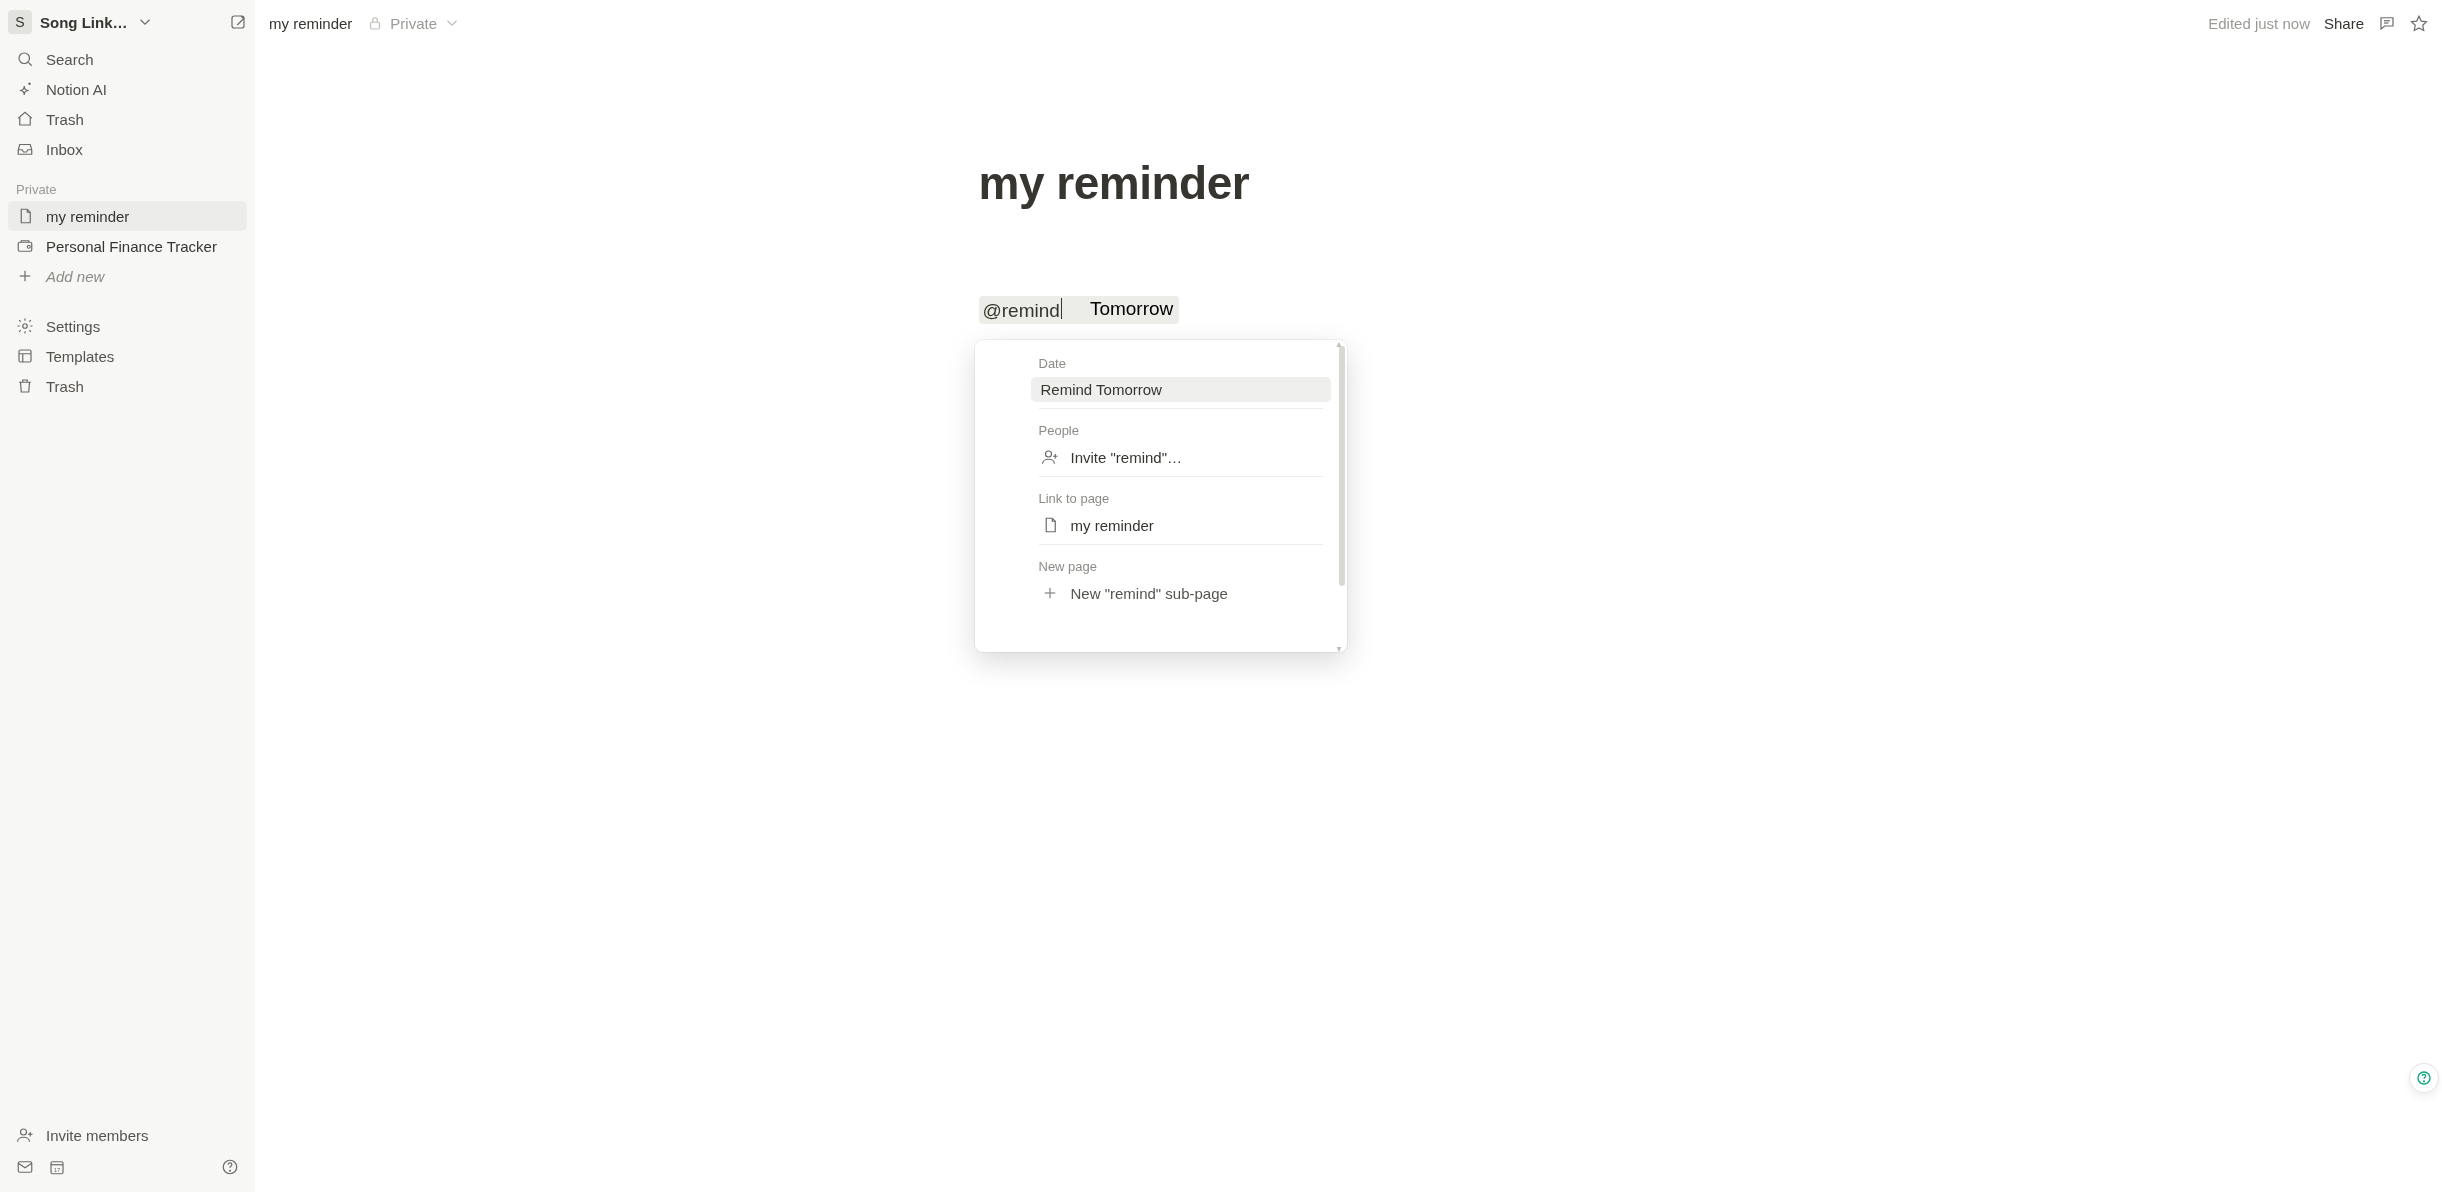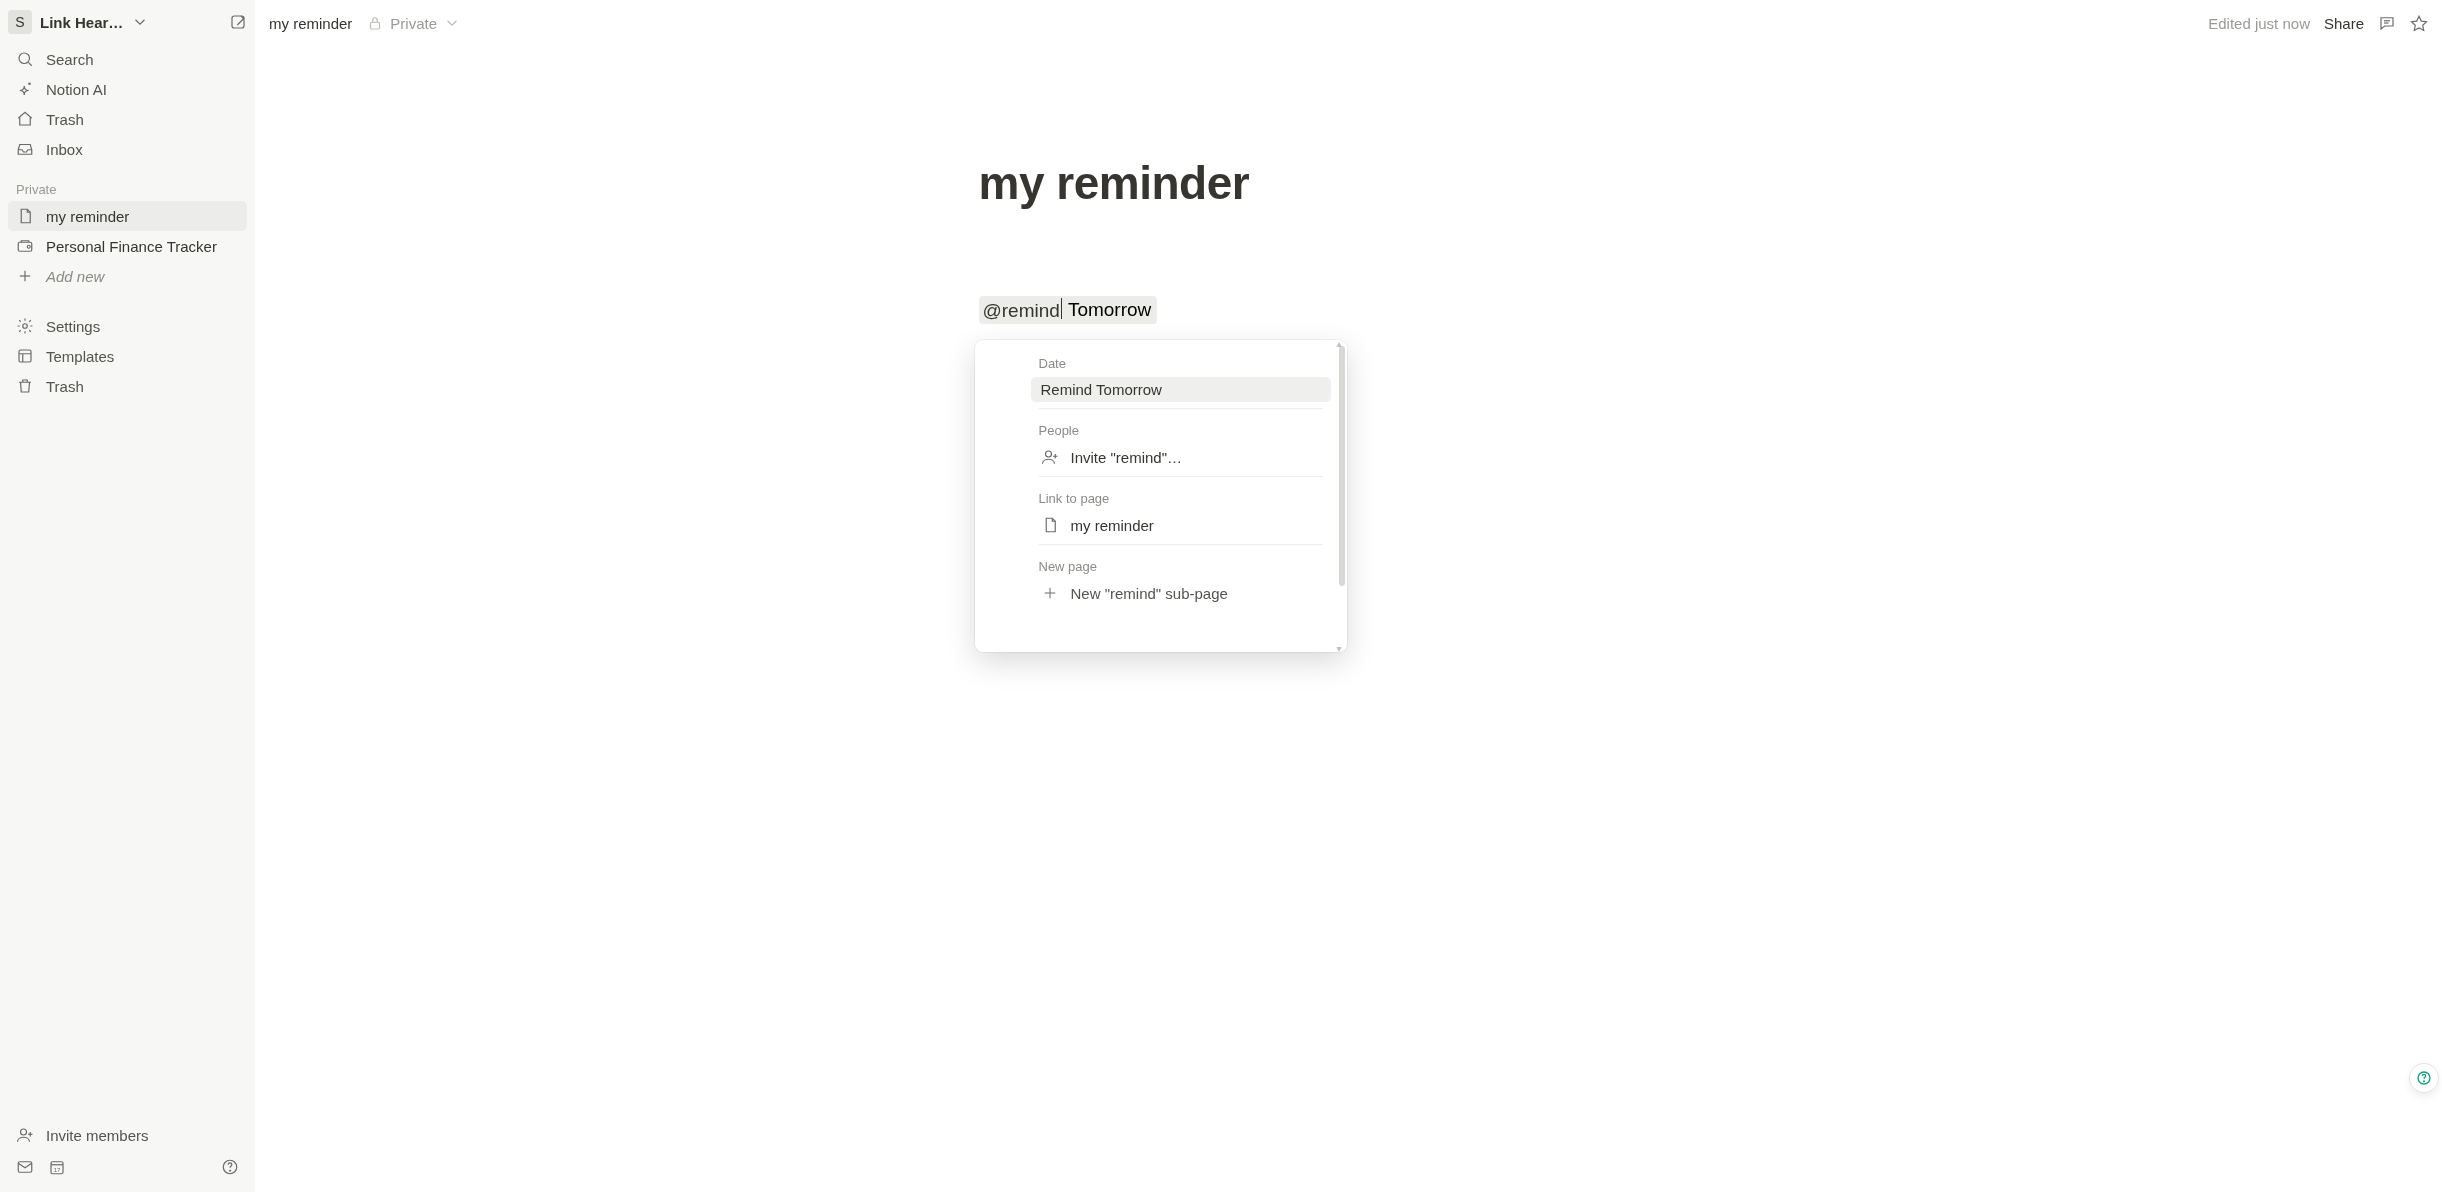--- a/index.html
+++ b/index.html
@@ -102,25 +102,26 @@
   .edited { color: #9a9a95; font-size: 15px; }
   .share { color: #37352f; font-size: 15px; }
 
   .content { flex: 1; overflow: auto; position: relative; }
   .doc { max-width: 740px; margin: 0 auto; padding: 110px 0 0 0; }
   .doc h1 { font-size: 46px; font-weight: 700; letter-spacing: -0.5px; color: #37352f; }
 
   .editor-line { margin-top: 86px; font-size: 19px; position: relative; }
   .mention-chip {
     display: inline-flex;
-    align-items: center;
+    align-items: flex-start;
     background: #ecece9;
     border-radius: 4px;
     padding: 2px 6px 2px 4px;
     color: #37352f;
+    gap: 22px;
   }
   .mention-typed::after {
     content: "";
     display: inline-block;
     width: 1px; height: 1.1em;
     background: #37352f;
     margin-left: 1px;
     vertical-align: -2px;
     animation: blink 1.05s step-end infinite;
   }
@@ -200,21 +201,21 @@
 </style>
 </head>
 <body>
 
 <div class="app">
 
   <aside class="sidebar">
 
     <div class="ws-header">
       <div class="ws-avatar">S</div>
-      <div class="ws-name">Link Hear…</div>
+      <div class="ws-name">Song Link…</div>
       <span class="ico">
         <svg viewBox="0 0 24 24">
             <polyline points="6 9 12 15 18 9"></polyline>
           </svg>
       </span>
       <span class="ws-spacer"></span>
       <button class="ico lg clickable">
         <svg viewBox="0 0 24 24">
             <rect x="4" y="4" width="16" height="16" rx="3"></rect>
             <path d="M20 7 L13 14 L11 16 L13 14"></path>

